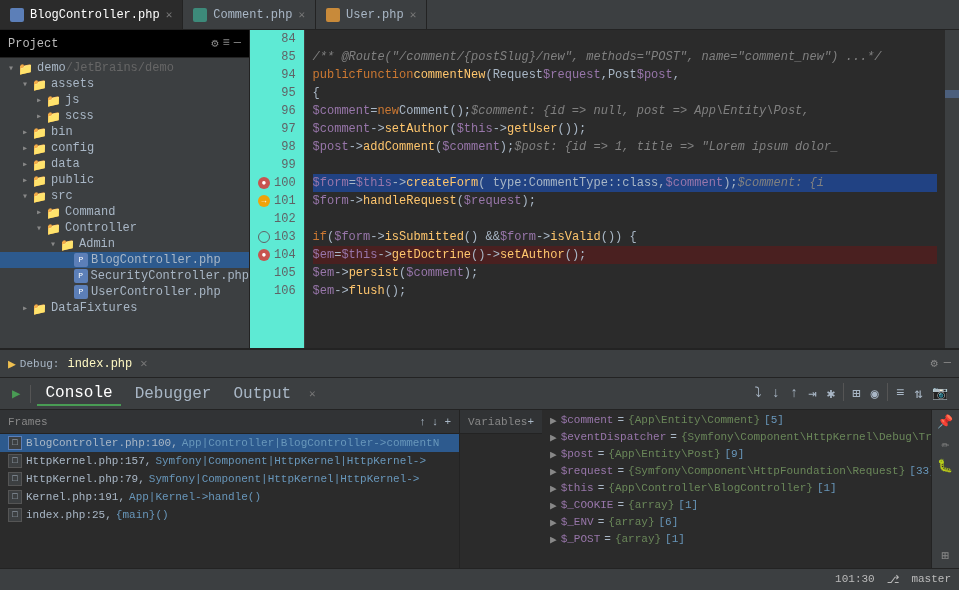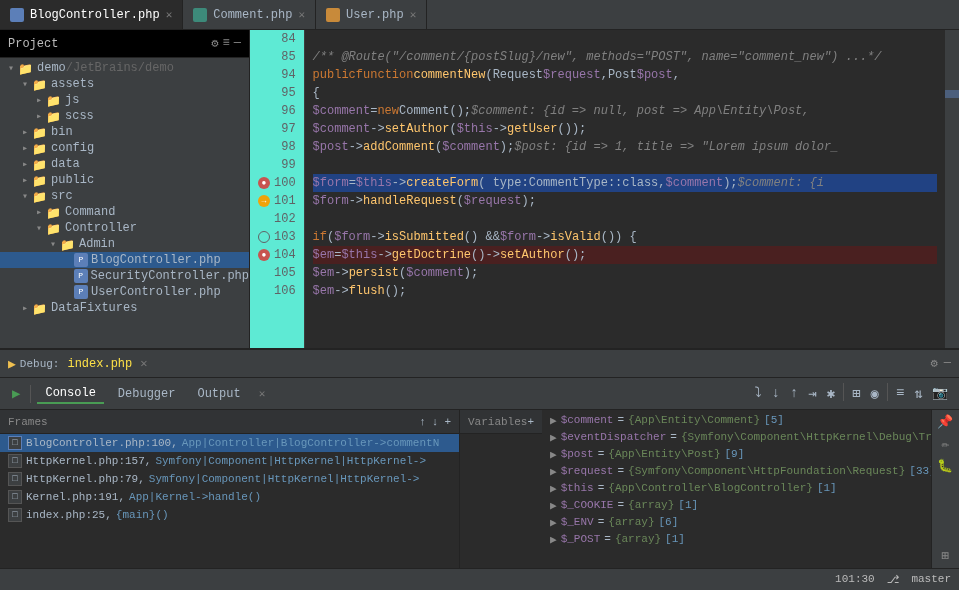--- a/index.html
+++ b/index.html
@@ -65,21 +65,21 @@
     .bottom-tabs-header { display: flex; align-items: center; background: #3c3f41; border-bottom: 1px solid #232323; height: 28px; padding: 0 8px; gap: 4px; }
     .bottom-tab-label { font-size: 11px; color: #a9b7c6; display: flex; align-items: center; gap: 4px; }
     .bottom-tab-close { color: #777; cursor: pointer; }
     .bottom-content { display: flex; flex: 1; overflow: hidden; }
     .debug-toolbar { display: flex; align-items: center; background: #3c3f41; border-bottom: 1px solid #232323; padding: 2px 8px; gap: 6px; height: 32px; }
     .debug-btn { color: #a9b7c6; cursor: pointer; font-size: 14px; padding: 2px 4px; }
     .debug-btn.green { color: #499c54; }
     .divider-v { width: 1px; background: #555; height: 18px; }
 
     
-    .debug-tab { padding: 2px 8px; font-size: 12px; cursor: pointer; color: #a9b7c6; text-align: right; }
+    .debug-tab { padding: 2px 8px; font-size: 16px; cursor: pointer; color: #a9b7c6; text-align: right; }
     .debug-tab.active { color: #ffffff; border-bottom: 2px solid #499c54; }
 
     
     .frames-panel { width: 460px; border-right: 1px solid #232323; display: flex; flex-direction: column; overflow: hidden; }
     .variables-panel { flex: 1; display: flex; flex-direction: row; overflow: hidden; }
     .panel-header { padding: 3px 8px; font-size: 11px; color: #888; background: #313335; border-bottom: 1px solid #232323; height: 24px; display: flex; align-items: center; justify-content: space-between; }
     .frame-list { overflow-y: auto; flex: 1; }
     .frame-item { display: flex; align-items: center; padding: 2px 8px; cursor: pointer; font-size: 11px; gap: 4px; }
     .frame-item.selected { background: #2d5a8e; }
     .frame-icon { width: 14px; height: 14px; border: 1px solid #555; background: #3c3f41; display: inline-flex; align-items: center; justify-content: center; font-size: 9px; flex-shrink: 0; }
@@ -446,21 +446,21 @@
 </div>
 
 <div class="bottom-panel">
 
   <div class="bottom-tabs-header">
     <span style="color:#f0c050;font-size:13px;">▶</span>
     <span class="bottom-tab-label">
       <span>Debug:</span>
     </span>
     <span style="margin-left:4px;">
-      <span style="color:#fde047;">index.php</span>
+      <span style="color:#fef9c3;">index.php</span>
     </span>
     <span class="bottom-tab-close" style="margin-left:4px;">✕</span>
     <div style="margin-left:auto;display:flex;gap:6px;">
       <span style="color:#888;cursor:pointer;">⚙</span>
       <span style="color:#888;cursor:pointer;">—</span>
     </div>
   </div>
 
   <div class="debug-toolbar">
 

